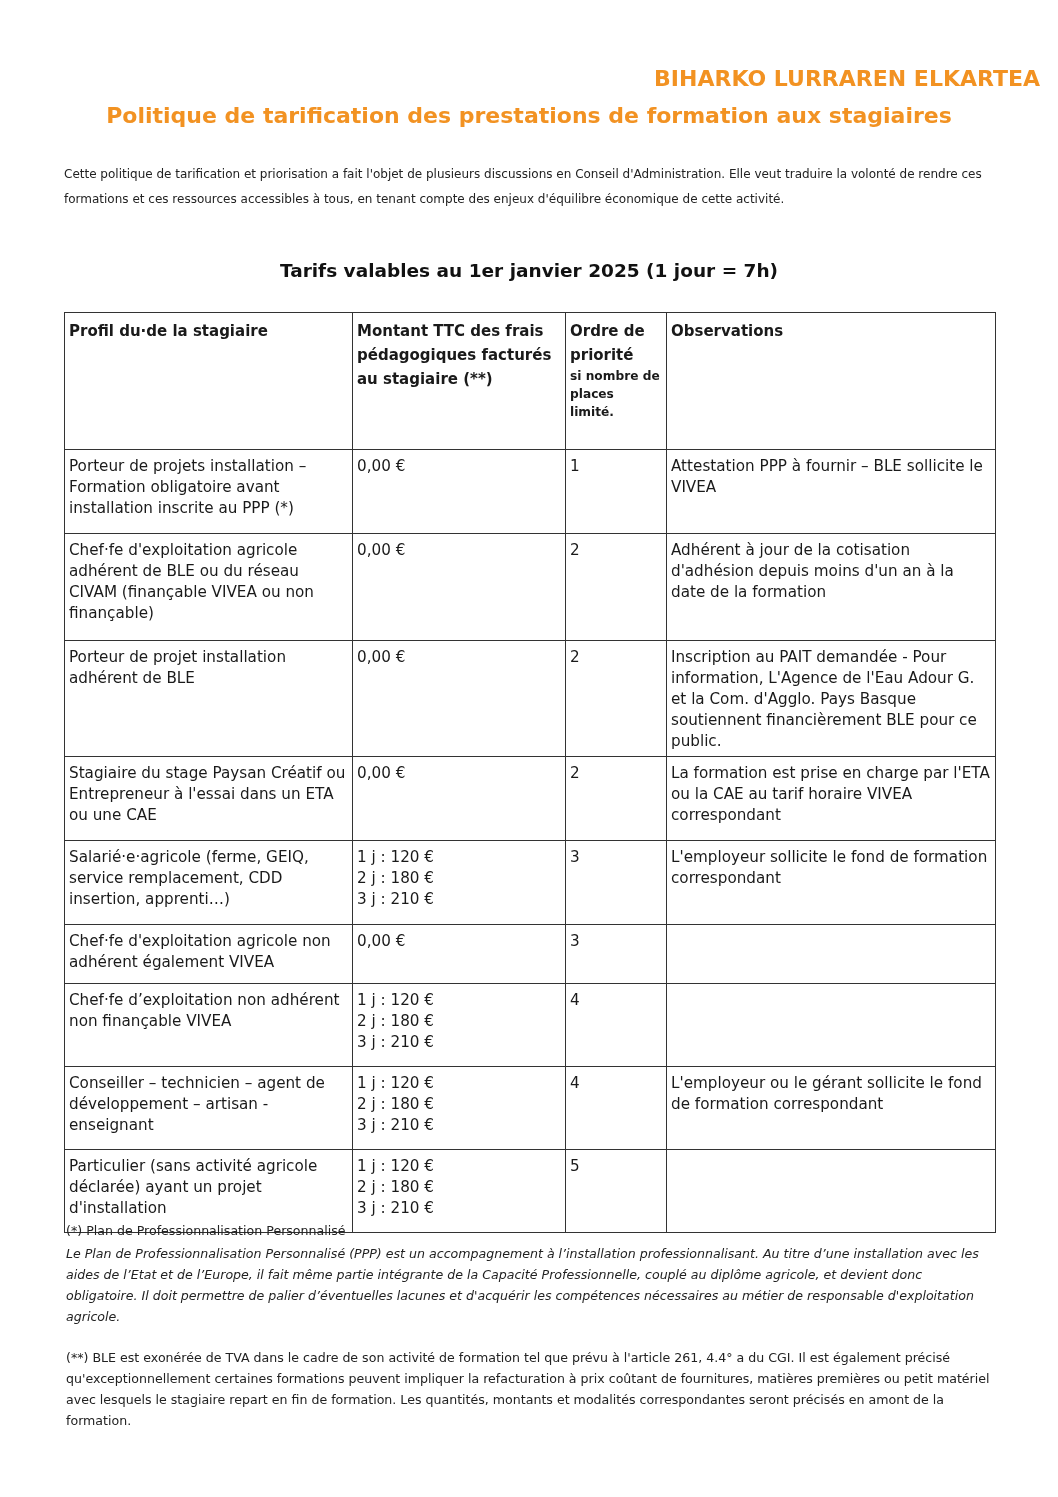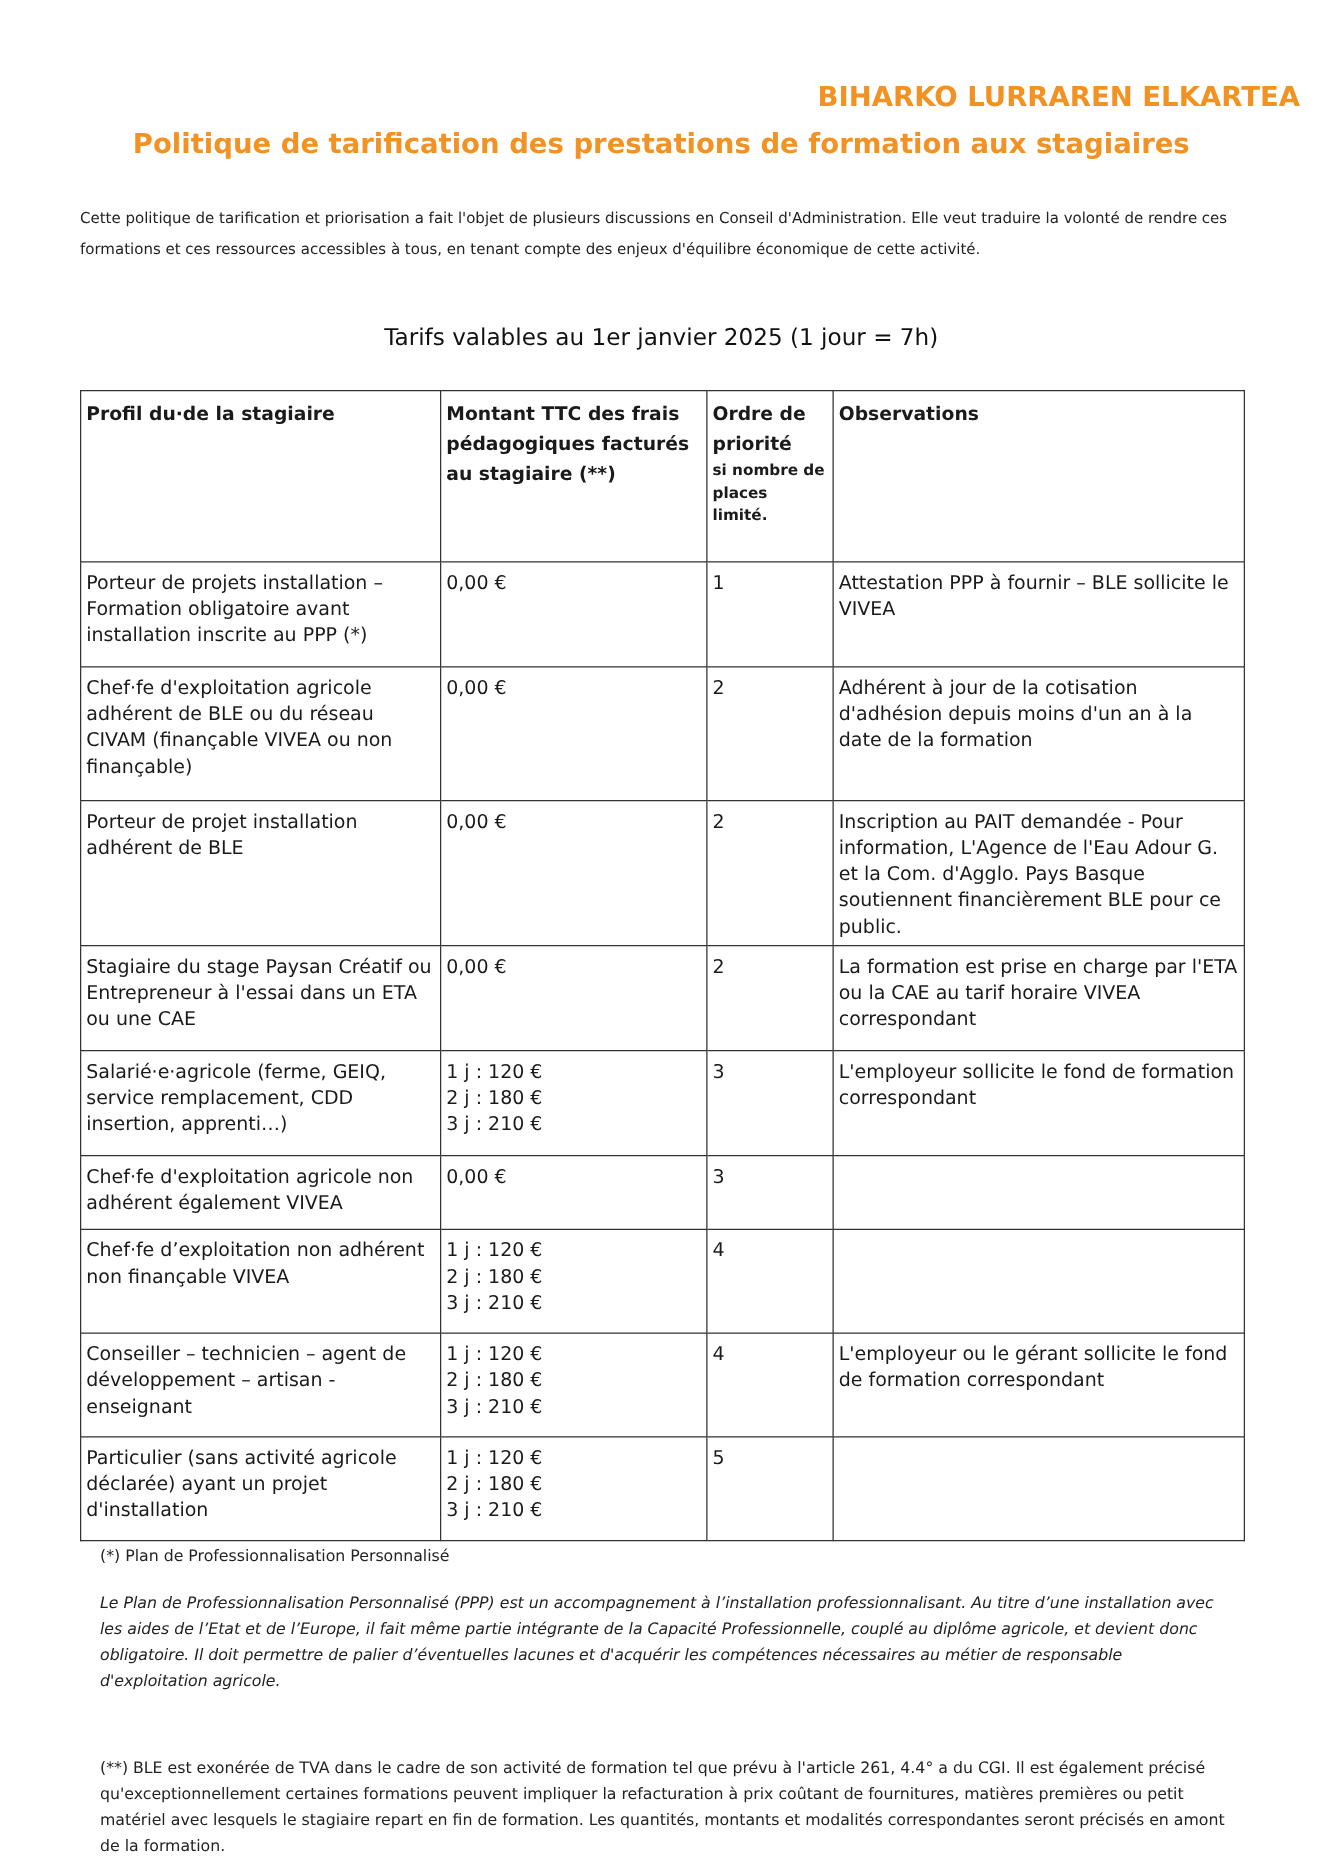--- a/index.html
+++ b/index.html
@@ -2,31 +2,31 @@
 <html><head>
 <meta charset="utf-8">
 <style>
   html, body { margin: 0; padding: 0; background: #ffffff; }
   body { width: 1058px; height: 1497px; position: relative; font-family: "DejaVu Sans", sans-serif; color: #1a1a1a; overflow: hidden; }
   .page { position: absolute; left: 0; top: 0; width: 1058px; height: 1497px; }
   .org-title { position: absolute; left: 0; width: 1040px; top: 66px; text-align: right; font-size: 22px; font-weight: bold; color: #F29222; letter-spacing: 0px; }
   .doc-title { position: absolute; left: 0; width: 1058px; top: 103px; text-align: center; font-size: 22px; font-weight: bold; color: #F29222; }
   .intro { position: absolute; left: 64px; width: 940px; top: 162px; font-size: 12px; line-height: 24.5px; color: #222; }
   .intro p { margin: 0; }
-  .subtitle { position: absolute; left: 0; width: 1058px; top: 260px; text-align: center; font-size: 18.5px; font-weight: normal; color: #111; }
+  .subtitle { position: absolute; left: 0; width: 1058px; top: 260px; text-align: center; font-size: 18.5px; font-weight: bold; color: #111; }
   table.tarifs { position: absolute; left: 64px; top: 312px; width: 931px; border-collapse: collapse; table-layout: fixed; }
   table.tarifs td, table.tarifs th { border: 1px solid #333; vertical-align: top; padding: 6px 4px 4px 4px; font-size: 15.2px; line-height: 21px; color: #1a1a1a; font-weight: normal; text-align: left; }
   table.tarifs th { font-weight: bold; font-size: 15px; line-height: 24px; padding-top: 6px; }
   th.c-prio, td.c-prio { text-align: center; }
   td.c-amount { text-align: center; }
   th .small { display: block; font-size: 12.2px; line-height: 18px; font-weight: bold; }
   td.c-obs { font-size: 14.2px; line-height: 21.5px; padding-top: 6px; }
   .amount-line { display: block; }
   .notes { position: absolute; left: 64px; width: 935px; top: 1218px; font-size: 12.6px; line-height: 21px; color: #222; }
-  .notes p { margin: 16px; }
+  .notes p { margin: 2px; }
   .notes .italic { font-style: italic; }
   .notes .gap { height: 16px; }
 </style>
 </head>
 <body>
 
 <div class="page">
 
   <div class="org-title">BIHARKO LURRAREN ELKARTEA</div>
   <div class="doc-title">Politique de tarification des prestations de formation aux stagiaires</div>

